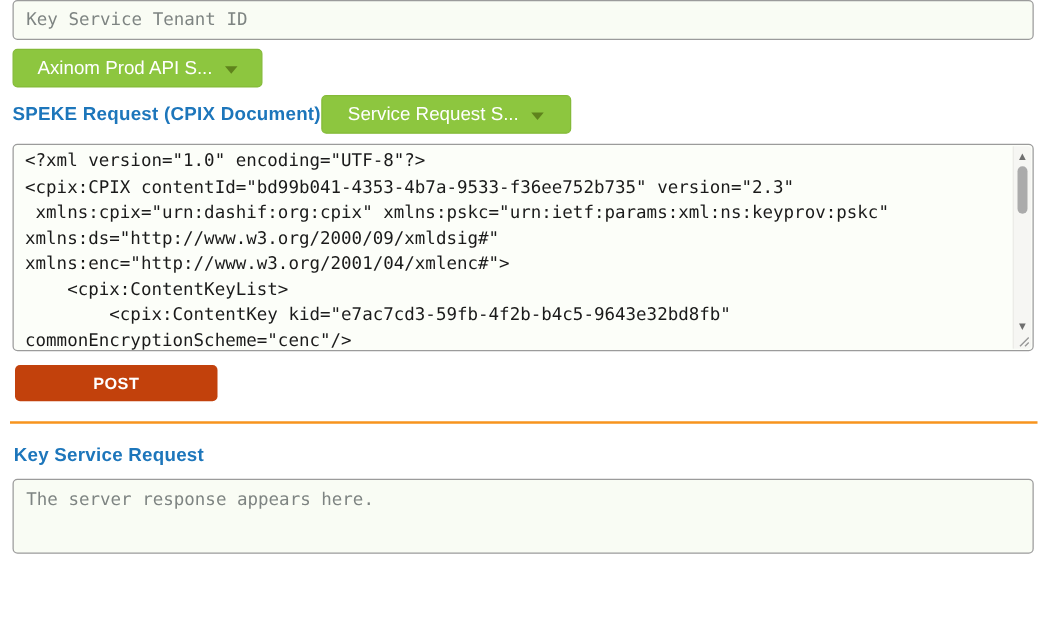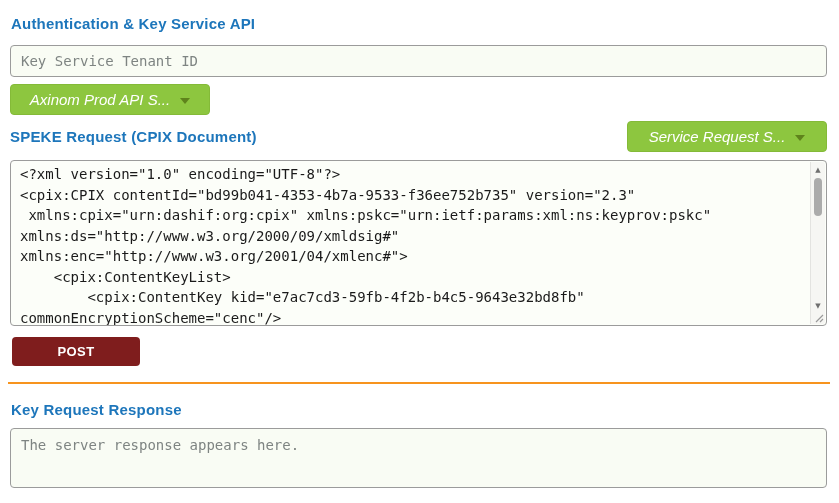--- a/index.html
+++ b/index.html
@@ -67,34 +67,33 @@
     color: #ffffff;
     font-family: "Liberation Sans", sans-serif;
     font-size: 15px;
     display: flex;
     align-items: center;
     justify-content: center;
     gap: 10px;
     cursor: pointer;
     padding: 0 6px;
     white-space: nowrap;
-    font-style: italic;
   }
   .caret {
     width: 0; height: 0;
     border-left: 5px solid transparent;
     border-right: 5px solid transparent;
     border-top: 6px solid #5f831c;
     display: inline-block;
     margin-top: 2px;
   }
 
   .heading-row {
     display: flex;
-    justify-content: space-between;
+    justify-content: flex-start;
     align-items: center;
     margin-bottom: 8px;
   }
   .heading-row .green-btn { flex: 0 0 200px; }
 
   .ta-wrap { position: relative; margin-bottom: 0; }
   .cpix-textarea {
     width: 100%;
     height: 166px;
     display: block;
@@ -145,23 +144,23 @@
     right: 3px;
     bottom: 3px;
     width: 10px;
     height: 10px;
     cursor: nwse-resize;
     line-height: 0;
   }
 
   .post-btn {
     margin: 11px 0 0 2px;
-    width: 128px;
+    width: 162px;
     height: 29px;
-    background: #7f1d1d;
+    background: #c2410c;
     border: none;
     border-radius: 4px;
     color: #ffffff;
     font-family: "Liberation Sans", sans-serif;
     font-weight: bold;
     font-size: 13px;
     letter-spacing: 0.4px;
     cursor: pointer;
   }
 
@@ -181,21 +180,20 @@
     padding: 6px 10px;
     line-height: 20px;
     background: #f9fcf4;
   }
 </style>
 </head>
 <body>
 
 <div class="page">
 
-  <h2 class="section-title" id="main-title">Authentication &amp; Key Service API</h2>
 
   <div class="field">
     <input type="text" class="text-input" placeholder="Key Service Tenant ID" style="">
   </div>
 
 
   <div class="url-row">
     <button class="green-btn">
       <span>Axinom Prod API S...</span>
       <span class="caret"></span>
@@ -228,17 +226,17 @@
       <svg width="10" height="10" viewBox="0 0 10 10">
         <path d="M9 2 L2 9 M9 6 L6 9" stroke="#9a9a9a" stroke-width="1.2" fill="none"></path>
       </svg>
     </span>
   </div>
 
   <button class="post-btn">POST</button>
 
   <hr class="divider">
 
-  <h2 class="section-title" id="response-title">Key Request Response</h2>
+  <h2 class="section-title" id="response-title">Key Service Request</h2>
 
   <textarea class="response-box" spellcheck="false" placeholder="The server response appears here." style=""></textarea>
 
 </div>
 
 </body></html>

